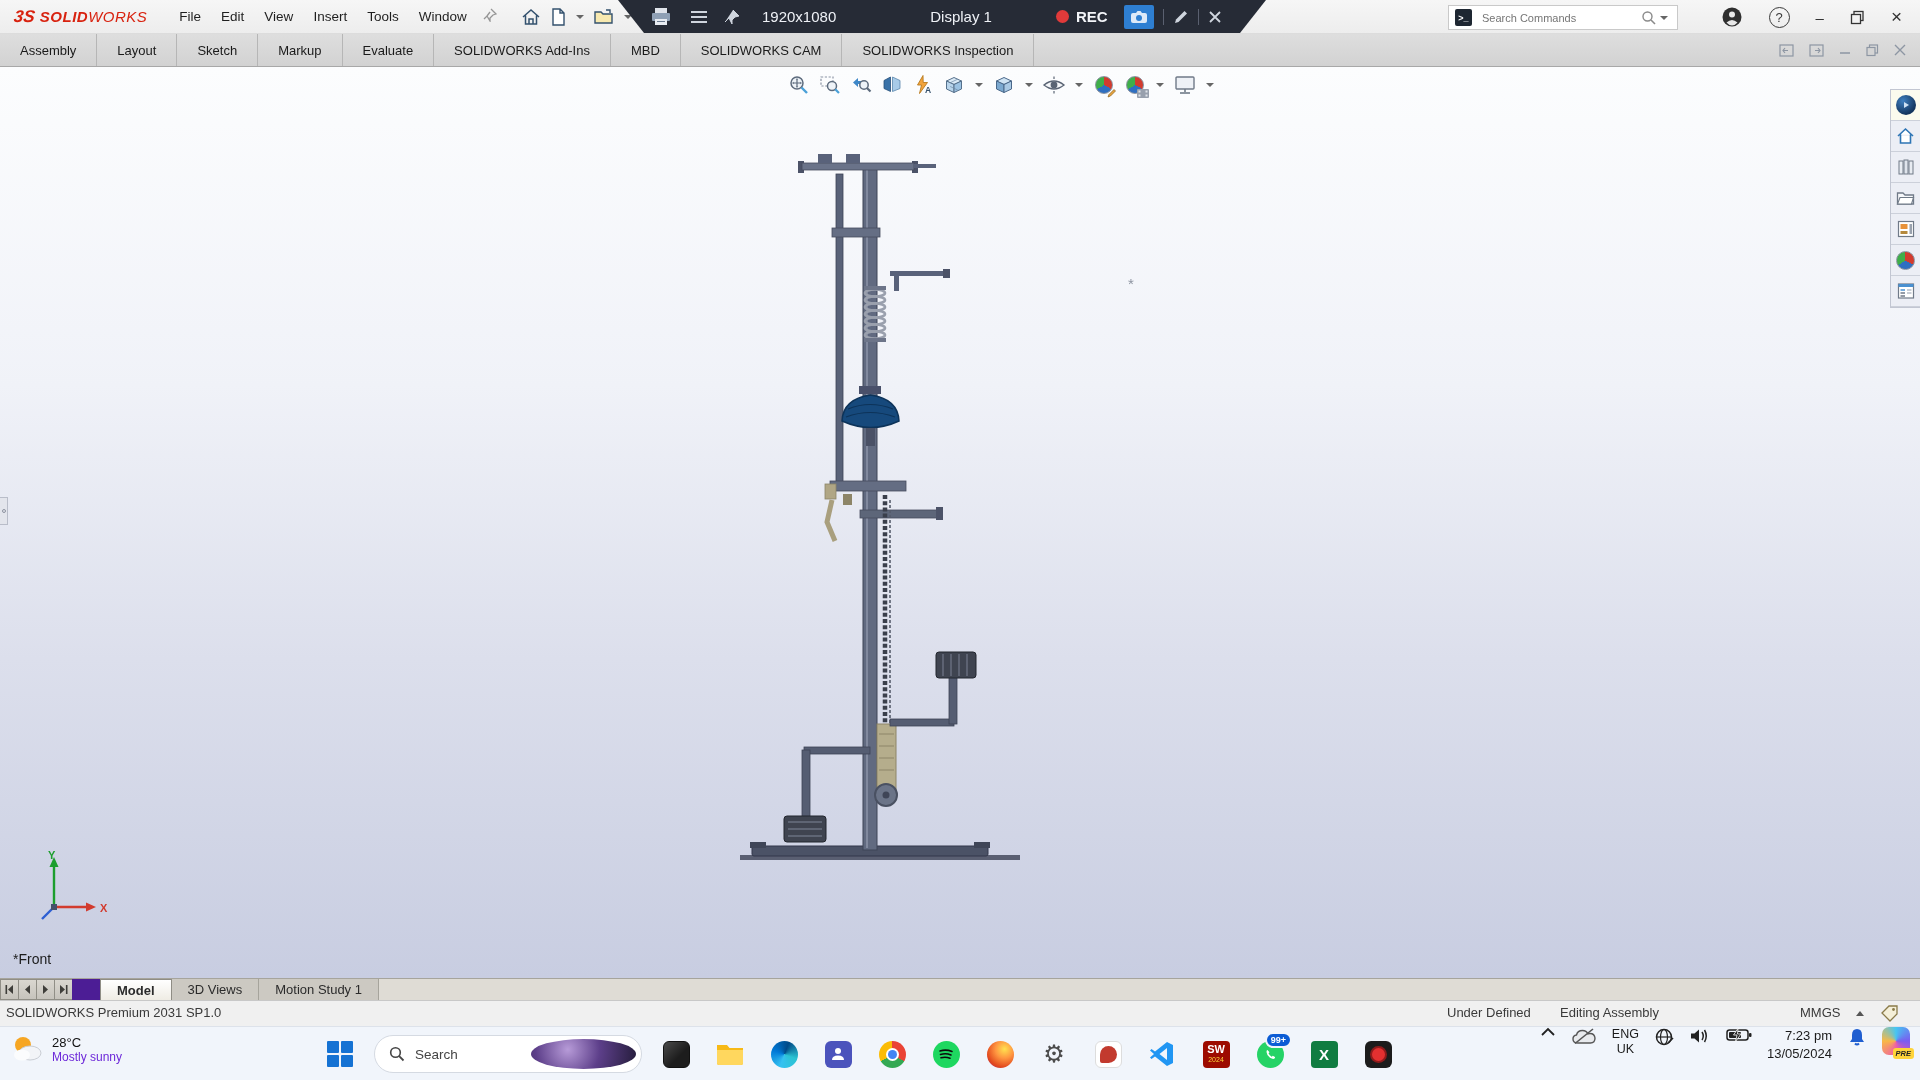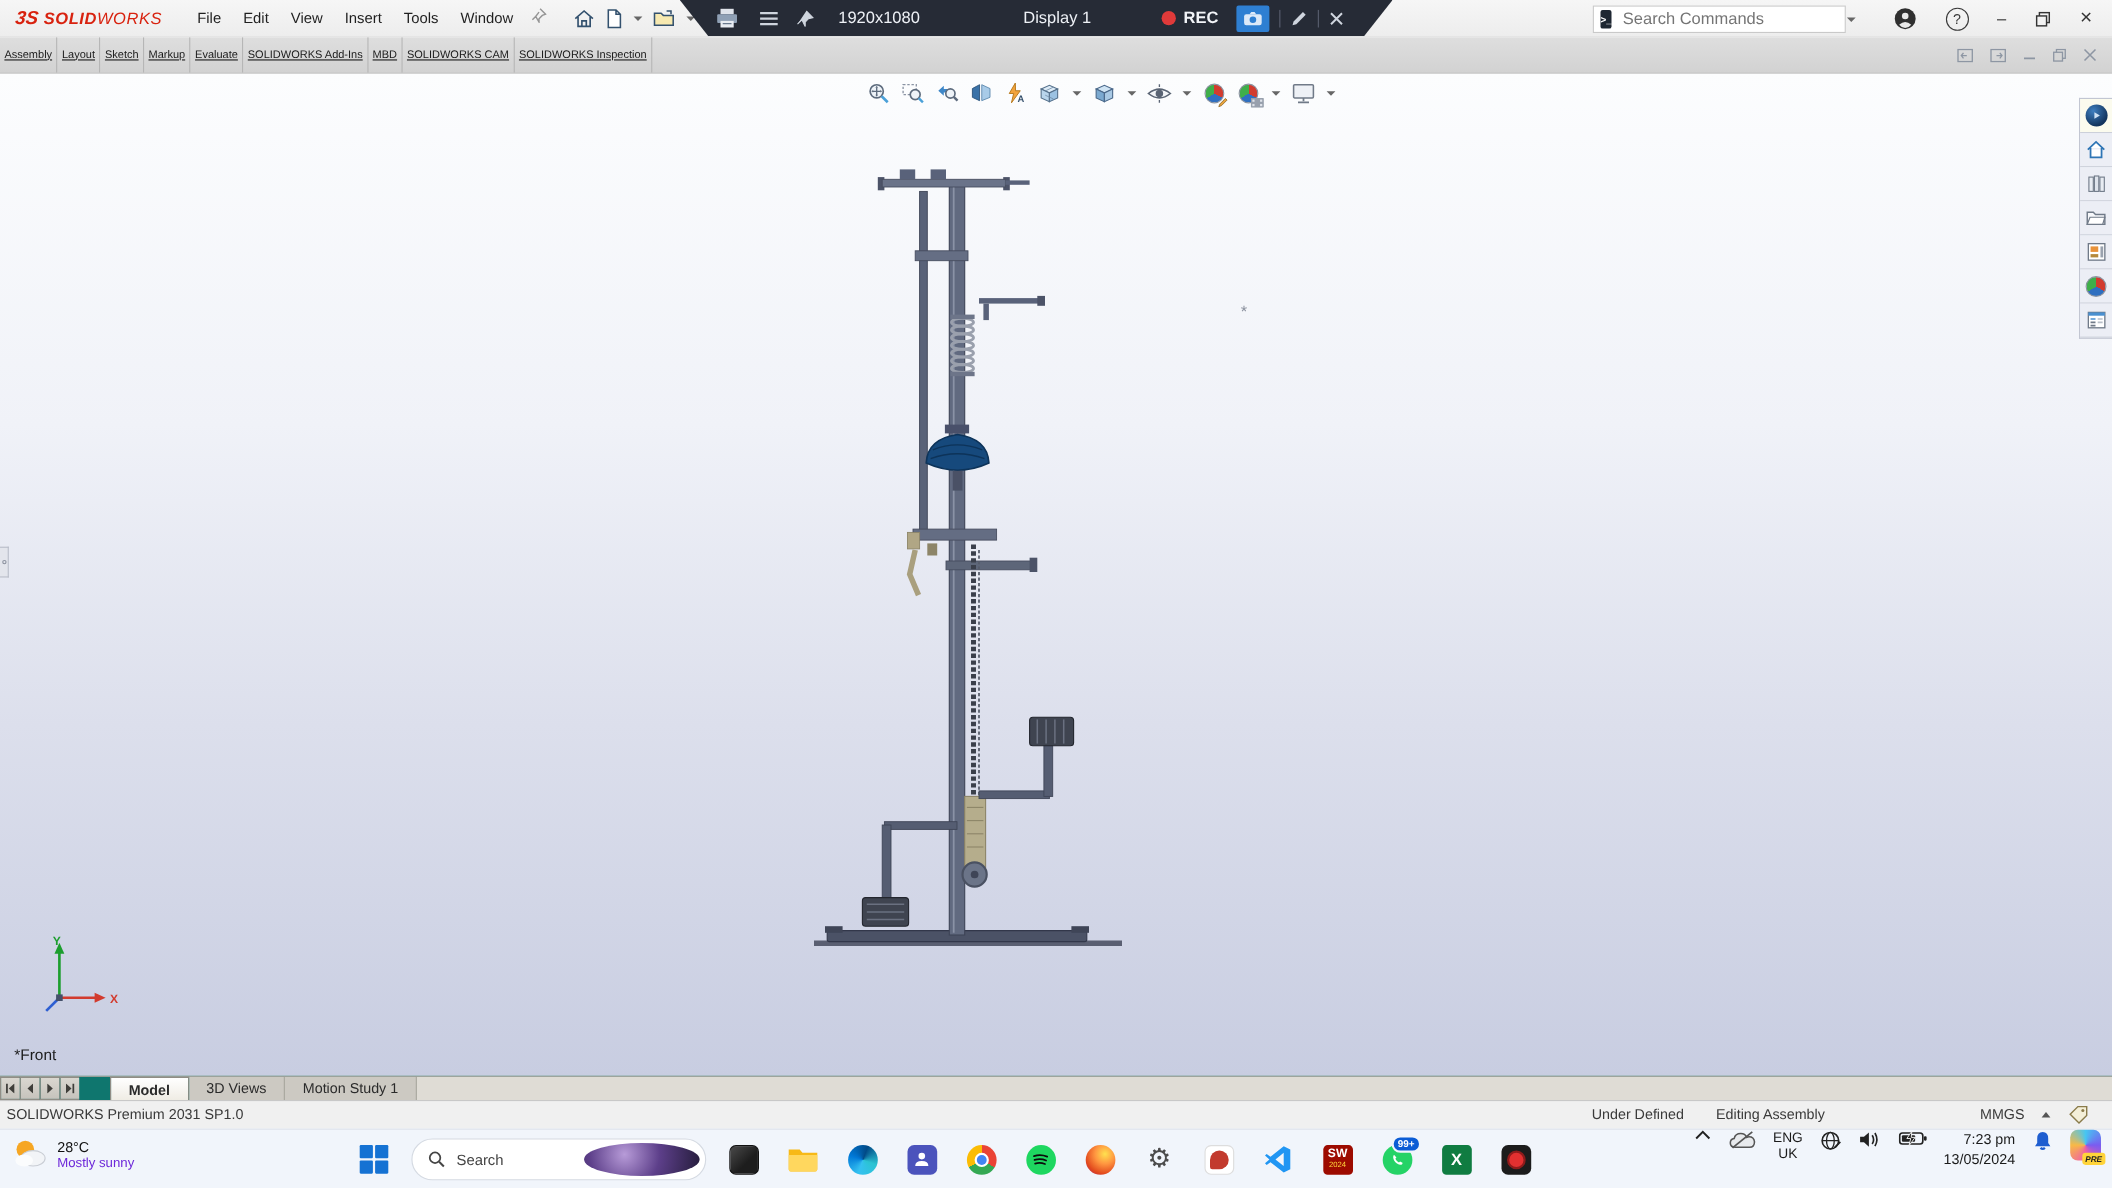--- a/index.html
+++ b/index.html
@@ -14,56 +14,56 @@
   .logo .solid{font-weight:bold;font-size:15px;letter-spacing:.5px;}
   .logo .works{font-weight:normal;font-size:15px;letter-spacing:.5px;}
   .menus{display:flex;margin-left:22px;}
   .menu-item{padding:16px 10px;font-size:13.5px;color:#1f1f1f;line-height:34px;cursor:default;}
   .pin-icon{margin-left:6px;opacity:.75;}
   .qtools{display:flex;align-items:center;margin-left:22px;gap:4px;}
   .qbtn{display:flex;align-items:center;padding:2px 2px;}
   .caret{width:0;height:0;border-left:4px solid transparent;border-right:4px solid transparent;border-top:4px solid #666;margin:0 3px;}
   .searchbox{position:absolute;left:1448px;top:5px;width:230px;height:25px;background:#fff;border:1px solid #c9c9c9;display:flex;align-items:center;padding:0 6px;}
   .searchbox .term{width:17px;height:17px;background:#1e2732;border-radius:2px;color:#fff;font-size:9px;font-weight:bold;display:flex;align-items:center;justify-content:center;margin-right:8px;}
-  .searchbox input{border:none;outline:none;flex:1;font-size:15px;color:#555;background:transparent;}
+  .searchbox input{border:none;outline:none;flex:1;font-size:11px;color:#555;background:transparent;}
   .wc{position:absolute;top:0;height:34px;display:flex;align-items:center;gap:26px;right:18px;}
   .wc .glyph{font-size:15px;color:#333;}
 
   
   .recorder{position:absolute;left:618px;top:0;width:648px;height:33px;background:#262b36;clip-path:polygon(0 0,100% 0,calc(100% - 26px) 100%,26px 100%);display:flex;align-items:center;color:#e8ebf2;z-index:30;}
   .rec-res{font-size:15px;margin-left:22px;color:#eef1f6;}
   .rec-display{font-size:15px;margin-left:94px;color:#eef1f6;}
   .rec-group{display:flex;align-items:center;margin-left:64px;}
   .rec-dot{width:13px;height:13px;border-radius:50%;background:#e03a3a;margin-right:7px;}
   .rec-label{font-size:15px;font-weight:bold;color:#f2f4f8;}
   .cam-btn{width:30px;height:24px;background:#2e7fd2;border-radius:2px;display:flex;align-items:center;justify-content:center;margin-left:16px;}
   .vsep{width:1px;height:16px;background:#5a6070;margin:0 9px;}
 
   
   .ribbon{position:absolute;left:0;top:34px;width:1920px;height:33px;background:linear-gradient(#dedede,#d2d2d2);border-bottom:1px solid #a8a8a8;display:flex;align-items:stretch;}
-  .rtab{padding:0 4px;font-size:10px;color:#1a1a1a;display:flex;align-items:center;border-right:1px solid #b6b6b6;white-space:nowrap;text-decoration:underline;}
+  .rtab{padding:0 20px;font-size:13px;color:#1a1a1a;display:flex;align-items:center;border-right:1px solid #b6b6b6;white-space:nowrap;}
   .doc-controls{margin-left:auto;display:flex;align-items:center;gap:15px;padding-right:14px;}
 
   
   .viewport{position:absolute;left:0;top:67px;width:1920px;height:911px;background:linear-gradient(180deg,#fcfdfe 0%,#f0f2f8 35%,#dcdfec 65%,#c8cde1 100%);}
   .headsup{position:absolute;left:786px;top:5px;display:flex;align-items:center;gap:5px;}
   .hu{width:26px;height:26px;display:flex;align-items:center;justify-content:center;border-radius:2px;}
   .ball{width:18px;height:18px;border-radius:50%;background:conic-gradient(#d23b2e 0 33%,#2f6fc0 33% 66%,#3fae4a 66% 100%);border:1px solid #8a93a0;position:relative;}
   .marker{position:absolute;left:1128px;top:208px;color:#8d93a0;font-size:15px;}
   .viewlabel{position:absolute;left:13px;top:884px;font-size:14px;color:#1c1c1c;}
   .fm-handle{position:absolute;left:0;top:430px;width:8px;height:28px;background:#e3e5ec;border:1px solid #b9bdc9;border-left:none;display:flex;align-items:center;justify-content:center;}
   .fm-handle i{width:4px;height:4px;border-radius:50%;border:1px solid #8d93a0;display:block;}
 
   
   .taskpane{position:absolute;right:0;top:22px;width:30px;background:#eceef5;border:1px solid #c2c6d2;border-right:none;}
   .tp-cell{width:100%;height:31px;display:flex;align-items:center;justify-content:center;border-bottom:1px solid #ccd0da;background:#eceef5;}
   .tp-cell.active{background:#fbfbee;}
 
   
-  .sheettabs{position:absolute;left:0;top:978px;width:1920px;height:22px;background:#0f766e;border-top:1px solid #a6a49c;display:flex;align-items:stretch;}
+  .sheettabs{position:absolute;left:0;top:978px;width:1920px;height:22px;background:#4c1d95;border-top:1px solid #a6a49c;display:flex;align-items:stretch;}
   .navbtn{width:18px;height:100%;background:linear-gradient(#dad7d0,#c6c3bc);border:1px solid #908e86;border-right:none;display:flex;align-items:center;justify-content:center;}
   .navbtn:last-of-type{border-right:1px solid #908e86;}
   .stab{padding:0 16px;display:flex;align-items:center;font-size:13px;color:#2b2b2b;border-right:1px solid #a6a49c;background:#ccc9c2;}
   .stab.active{background:linear-gradient(#ffffff,#efece4);font-weight:bold;border:1px solid #8f8d85;border-bottom:none;margin-left:28px;}
   .sheetfill{flex:1;background:#dfdcd5;}
 
   
   .statusbar{position:absolute;left:0;top:1000px;width:1920px;height:26px;background:#f0f0f0;border-top:1px solid #c8c8c8;font-size:13px;color:#3a3a3a;}
   .statusbar .left{position:absolute;left:6px;top:4px;}
   .st-underdef{position:absolute;left:1447px;top:4px;}

